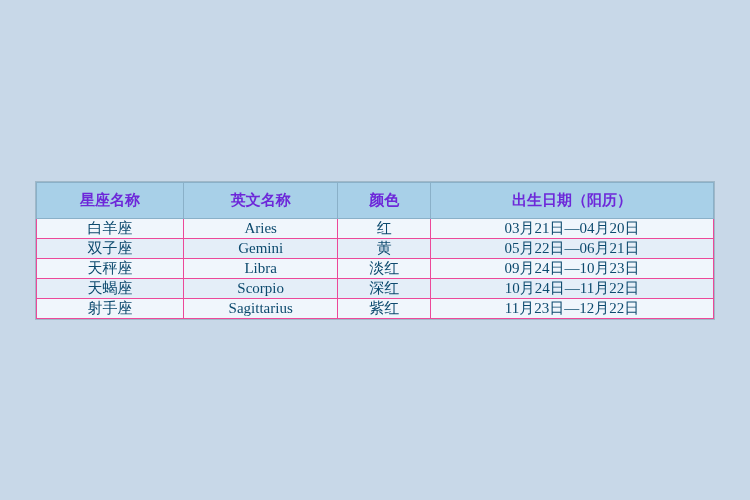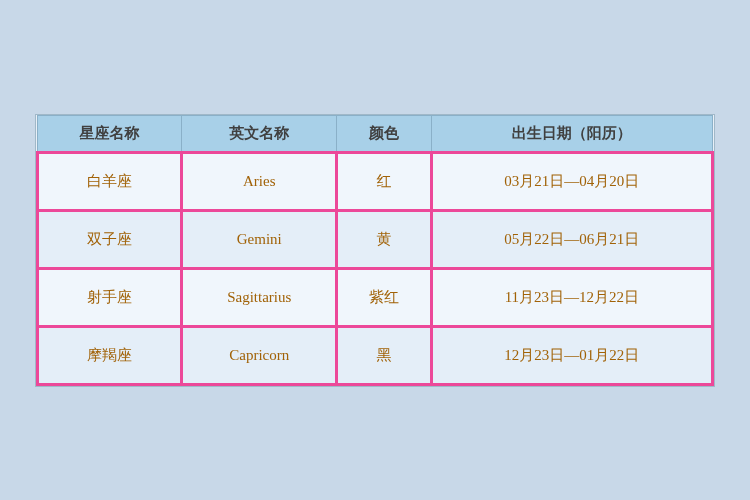--- a/index.html
+++ b/index.html
@@ -25,41 +25,41 @@
     }
 
     table {
       width: 100%;
       border-collapse: collapse;
       font-size: 15px;
     }
 
     thead tr th {
       background-color: #a8d0e8;
-      color: #404040;
+      color: #6d28d9;
       border: 1px solid #8ab0c8;
       padding: 8px 10px;
       text-align: center;
       font-weight: bold;
       font-size: 15px;
     }
 
     tbody tr {
       background-color: #f0f6fc;
     }
 
     tbody tr:nth-child(even) {
       background-color: #e4eef8;
     }
 
     tbody tr td {
-      border: 3px solid #ec4899;
-      padding: 18px 10px;
+      border: 1px solid #ec4899;
+      padding: 0 10px;
       text-align: center;
-      color: #a16207;
+      color: #0c4a6e;
       font-size: 15px;
     }
 
     tbody tr td:first-child {
       font-weight: normal;
     }
   </style>
 </head>
 <body>
 
@@ -80,26 +80,32 @@
           <td>红</td>
           <td>03月21日—04月20日</td>
         </tr>
         <tr>
           <td>双子座</td>
           <td>Gemini</td>
           <td>黄</td>
           <td>05月22日—06月21日</td>
         </tr>
         <tr>
+          <td>天秤座</td>
+          <td>Libra</td>
+          <td>淡红</td>
+          <td>09月24日—10月23日</td>
+        </tr>
+        <tr>
+          <td>天蝎座</td>
+          <td>Scorpio</td>
+          <td>深红</td>
+          <td>10月24日—11月22日</td>
+        </tr>
+        <tr>
           <td>射手座</td>
           <td>Sagittarius</td>
           <td>紫红</td>
           <td>11月23日—12月22日</td>
-        </tr>
-        <tr>
-          <td>摩羯座</td>
-          <td>Capricorn</td>
-          <td>黑</td>
-          <td>12月23日—01月22日</td>
         </tr>
       </tbody>
   </table>
 </div>
 
 </body></html>

